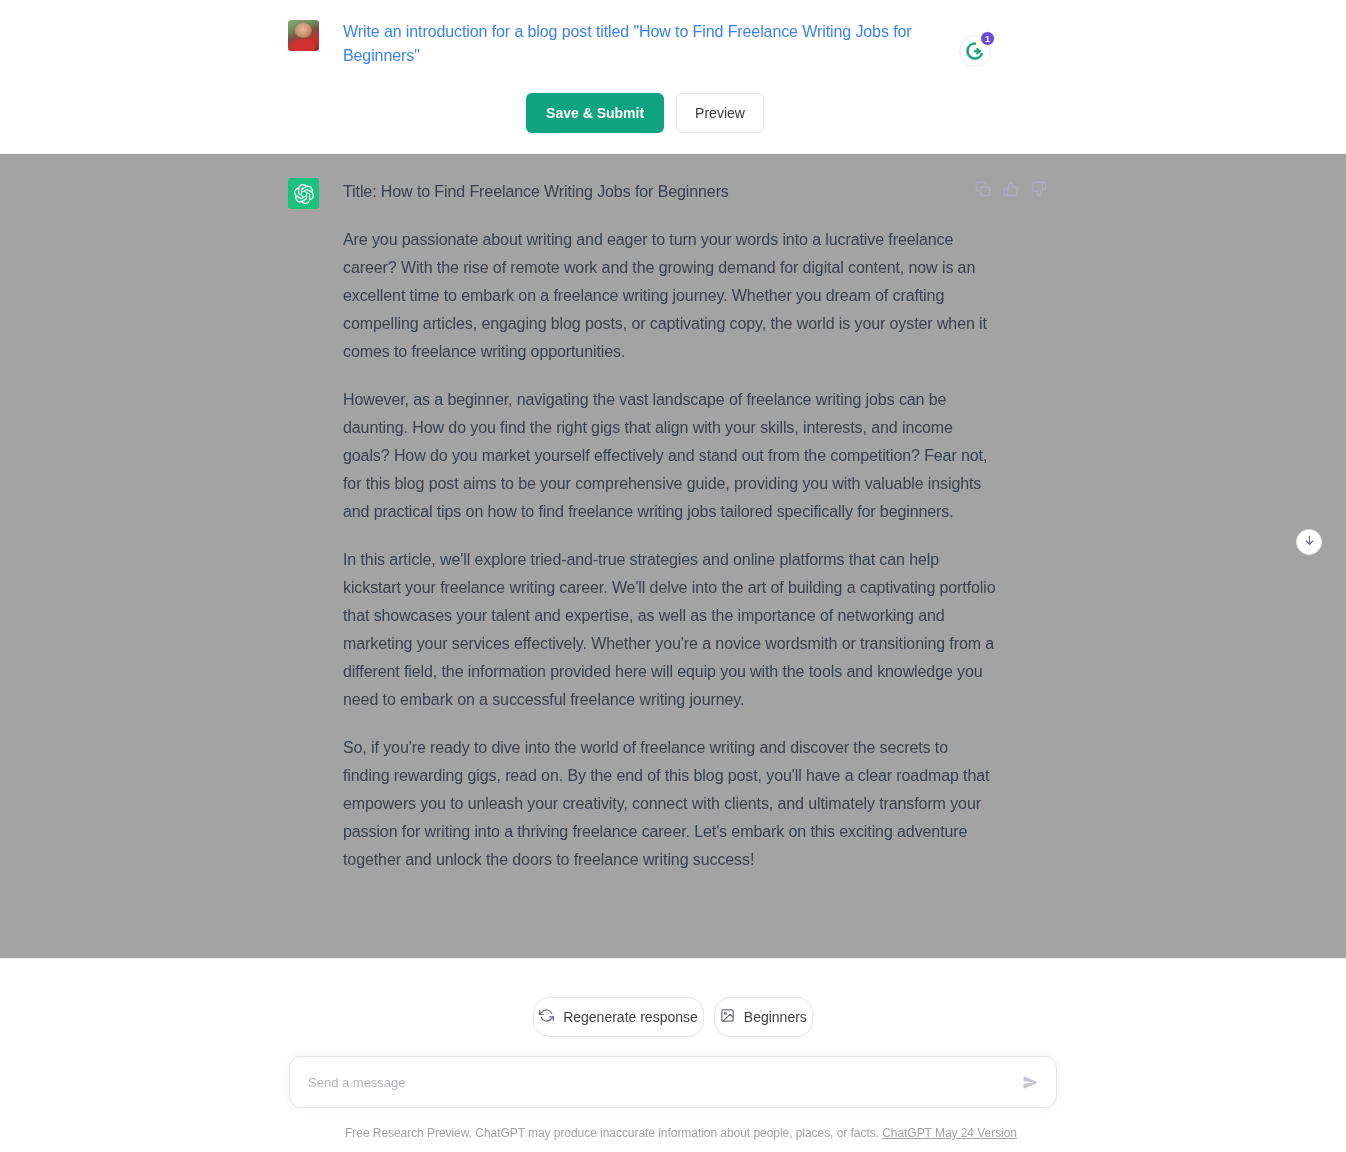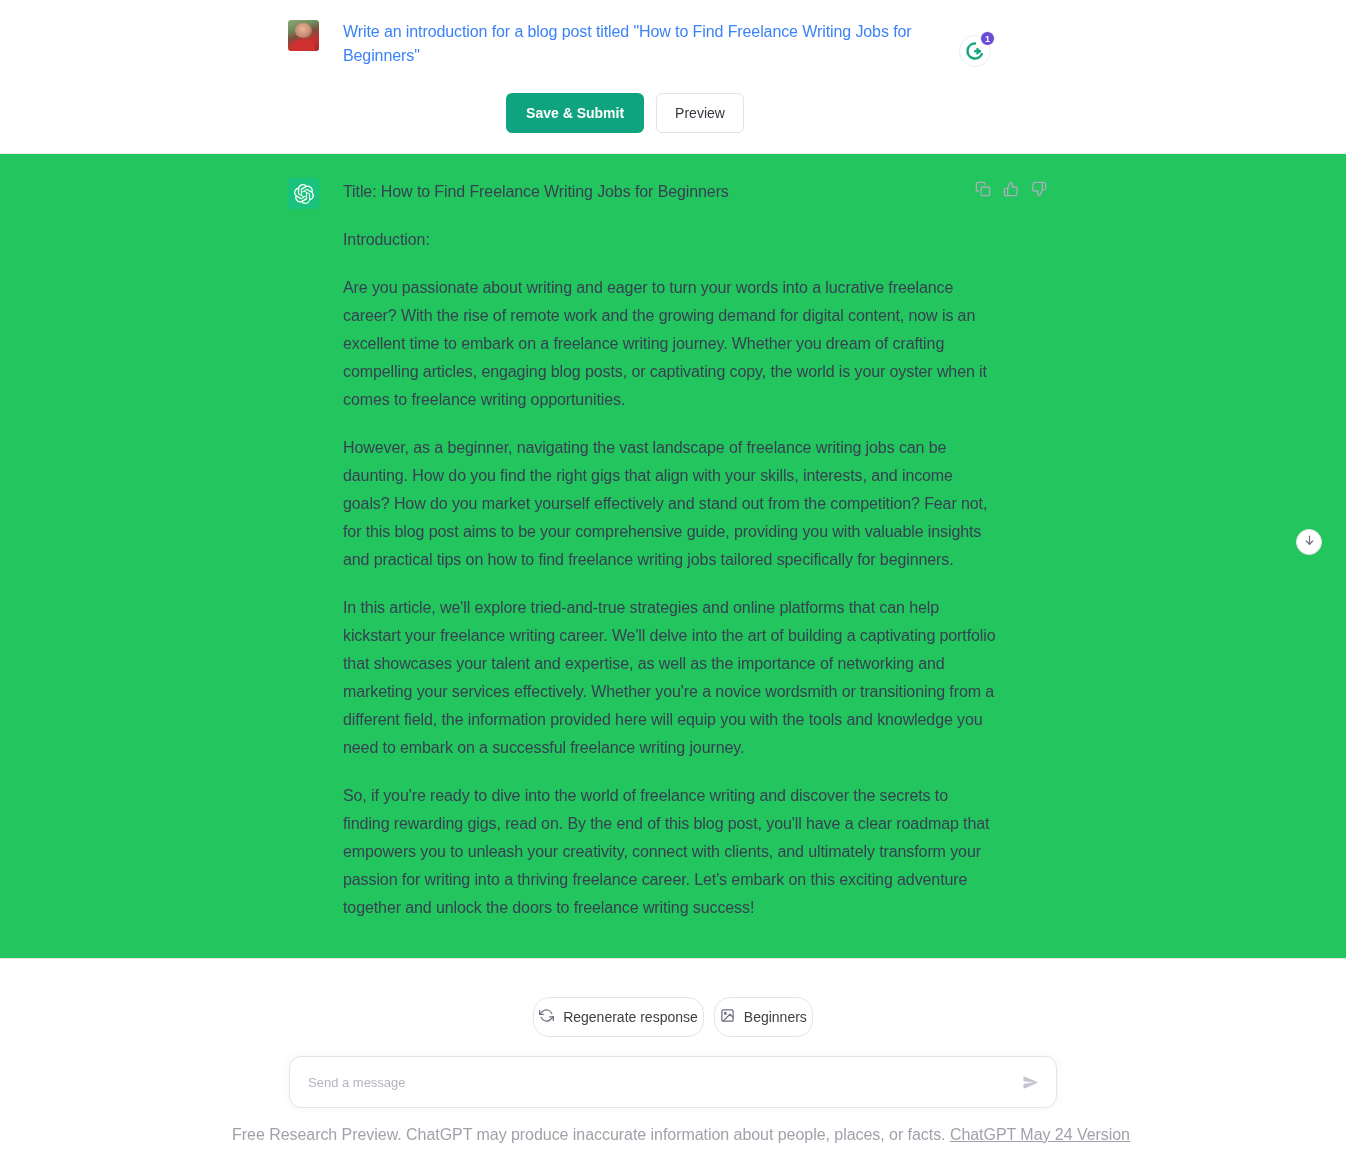--- a/index.html
+++ b/index.html
@@ -40,21 +40,21 @@
   .msg-row {
     position: relative;
     width: 100%;
   }
   .msg-user {
     background: #ffffff;
     padding: 20px 0 0 0;
     height: 153px;
   }
   .msg-assistant {
-    background: #22c55e;
+    background: #a3a3a3;
     border-top: 1px solid #ececf1;
     border-bottom: 1px solid #e5e5e5;
     height: 806px;
     padding-top: 24px;
   }
 
   .msg-inner {
     position: relative;
     width: 712px;
     margin: 0 auto;
@@ -103,21 +103,21 @@
     font-size: 16px;
     line-height: 24px;
     color: #3b82f6;
     letter-spacing: -0.1px;
     max-width: 580px;
   }
 
   
   .edit-actions {
     position: absolute;
-    left: 269px;
+    left: 289px;
     top: 93px;
     width: 712px;
     display: flex;
     justify-content: center;
     gap: 12px;
   }
   .btn {
     font-family: "Liberation Sans", sans-serif;
     font-size: 14px;
     line-height: 1;
@@ -290,21 +290,21 @@
     height: 24px;
     display: flex;
     align-items: center;
     justify-content: center;
     cursor: pointer;
     color: #c5c5d2;
   }
 
   .footer {
     text-align: center;
-    font-size: 16px;
+    font-size: 12px;
     color: #a1a1aa;
     margin-top: 18px;
     letter-spacing: -0.05px;
     padding-left: 16px;
   }
   .footer a {
     color: #a1a1aa;
     text-decoration: underline;
   }
 </style>
@@ -368,21 +368,20 @@
             </svg>
           </span>
           <span class="icon-btn">
             <svg width="16" height="16" viewBox="0 0 24 24" fill="none" stroke="currentColor" stroke-width="2" stroke-linecap="round" stroke-linejoin="round">
               <path d="M10 15v4a3 3 0 0 0 3 3l4-9V2H5.72a2 2 0 0 0-2 1.7l-1.38 9a2 2 0 0 0 2 2.3zm7-13h2.67A2.31 2.31 0 0 1 22 4v7a2.31 2.31 0 0 1-2.33 2H17"></path>
             </svg>
           </span>
         </div>
 
         <div class="bot-title">Title: How to Find Freelance Writing Jobs for Beginners</div>
-        <div class="bot-para">Introduction:</div>
         <div class="bot-para">Are you passionate about writing and eager to turn your words into a lucrative freelance career? With the rise of remote work and the growing demand for digital content, now is an excellent time to embark on a freelance writing journey. Whether you dream of crafting compelling articles, engaging blog posts, or captivating copy, the world is your oyster when it comes to freelance writing opportunities.</div>
         <div class="bot-para">However, as a beginner, navigating the vast landscape of freelance writing jobs can be daunting. How do you find the right gigs that align with your skills, interests, and income goals? How do you market yourself effectively and stand out from the competition? Fear not, for this blog post aims to be your comprehensive guide, providing you with valuable insights and practical tips on how to find freelance writing jobs tailored specifically for beginners.</div>
         <div class="bot-para">In this article, we'll explore tried-and-true strategies and online platforms that can help kickstart your freelance writing career. We'll delve into the art of building a captivating portfolio that showcases your talent and expertise, as well as the importance of networking and marketing your services effectively. Whether you're a novice wordsmith or transitioning from a different field, the information provided here will equip you with the tools and knowledge you need to embark on a successful freelance writing journey.</div>
         <div class="bot-para">So, if you're ready to dive into the world of freelance writing and discover the secrets to finding rewarding gigs, read on. By the end of this blog post, you'll have a clear roadmap that empowers you to unleash your creativity, connect with clients, and ultimately transform your passion for writing into a thriving freelance career. Let's embark on this exciting adventure together and unlock the doors to freelance writing success!</div>
       </div>
     </div>
   </div>
 
   <div class="scroll-bottom">
     <span>

